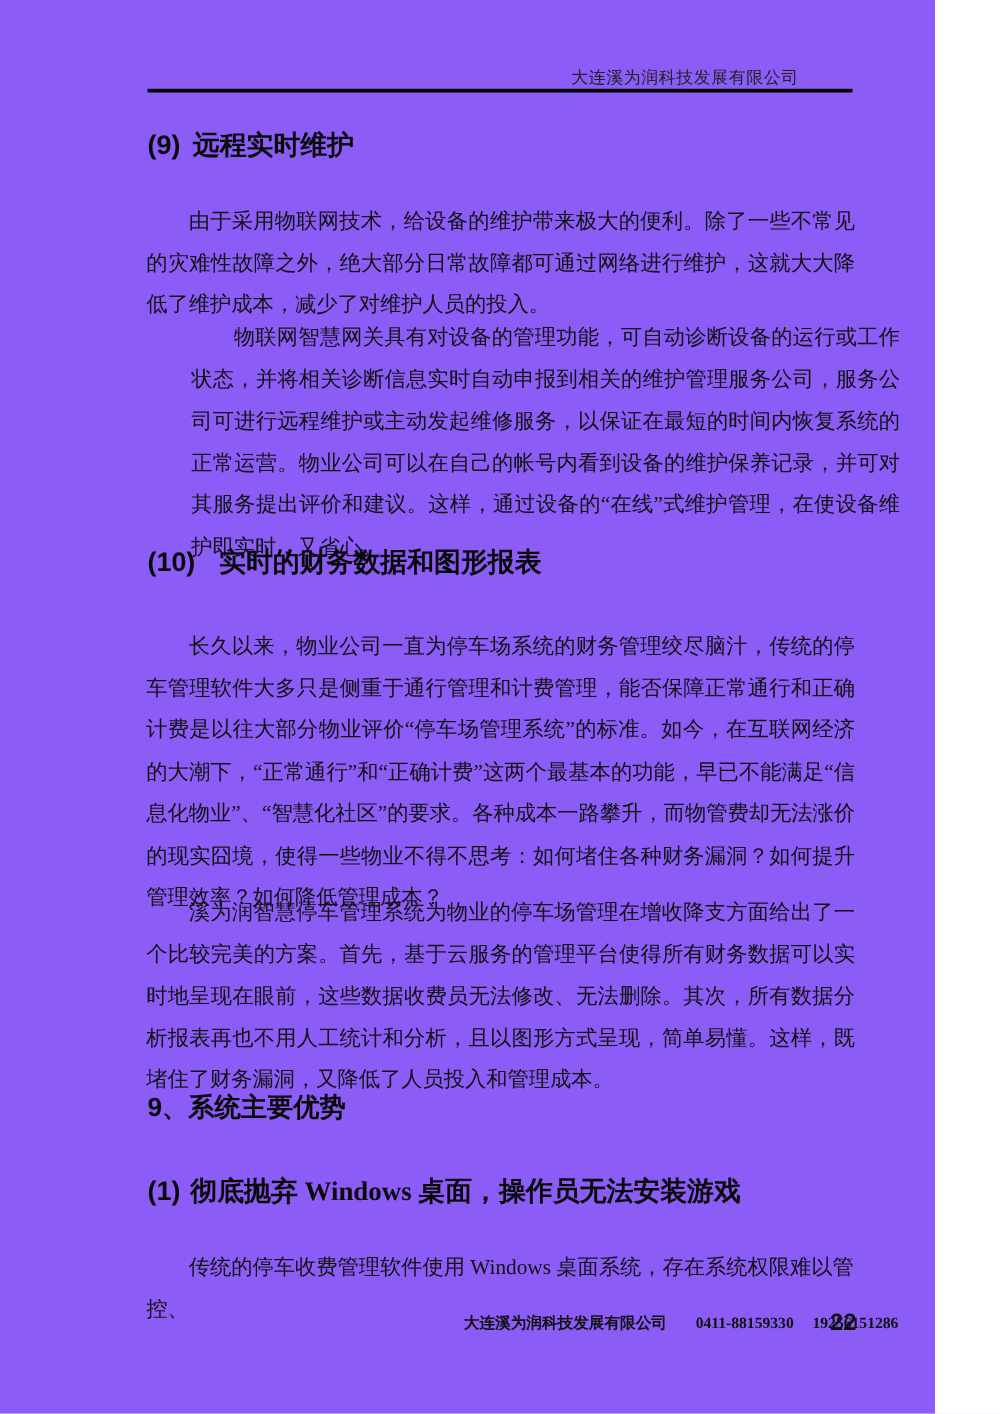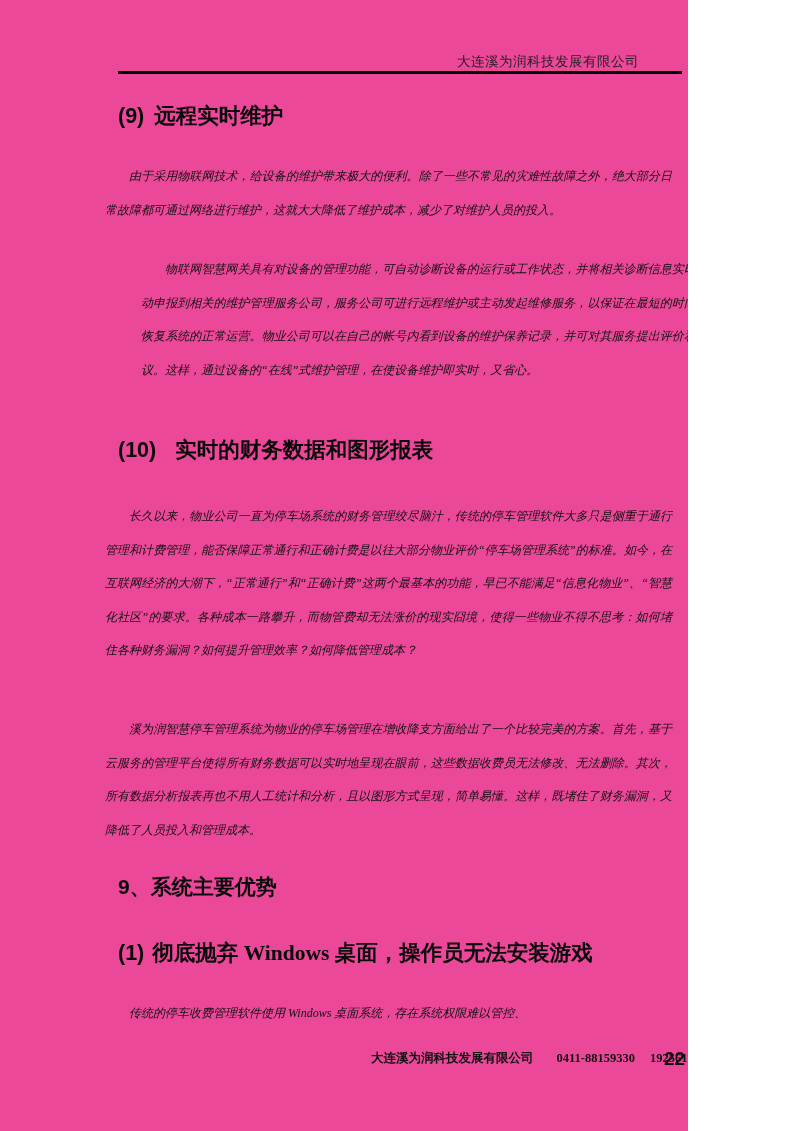--- a/index.html
+++ b/index.html
@@ -1,19 +1,19 @@
 <!DOCTYPE html>
 <html><head>
 <meta charset="utf-8">
 <style>
   * { margin:0; padding:0; box-sizing:border-box; }
   html,body { background:#ffffff; }
   body { width:800px; height:1131px; }
   .page {
-    position:relative; width:688px; height:1131px; background:#ec4899; overflow:hidden;
+    position:relative; width:748px; height:1131px; background:#8b5cf6; overflow:hidden;
     font-family:"Liberation Serif","DejaVu Serif",serif; color:#111111;
   }
   .header-company {
     position:absolute; left:457px; top:53px;
     font-size:13.5px; color:#222222; letter-spacing:0.5px; white-space:nowrap;
   }
   .header-rule {
     position:absolute; left:118px; top:71px; width:564px; height:2.5px; background:#000000;
   }
   .heading {
@@ -24,22 +24,22 @@
   #h9  { top:101px; }
   #h9 .h-title { margin-left:10px;text-align:right; }
   #h10 { top:435px; }
   #h10 .h-title { margin-left:19px; }
   #hsys {
     top:872px; font-family:"Liberation Sans","DejaVu Sans",sans-serif; font-size:21px;
   }
   #h1w { top:938px;text-align:right; }
   #h1w .h-title { margin-left:8px; }
   .para {
-    position:absolute; left:105px; width:567px;
-    font-size:12px; line-height:33.5px; text-align:justify; text-indent:2em; color:#111111;font-style:italic;
+    position:absolute; left:117px; width:567px;
+    font-size:17px; line-height:33.5px; text-align:justify; text-indent:2em; color:#111111;
   }
   #p1 { top:160px; }
   #p2 { top:253px;margin-left:36px; }
   #p3 { top:500px; }
   #p4 { top:713px; }
   #p5 { top:997px; text-align:left; }
   .footer {
     position:absolute; top:1048px; left:0; width:800px; height:24px;
     font-size:12.5px; font-weight:700; color:#111111;
   }

